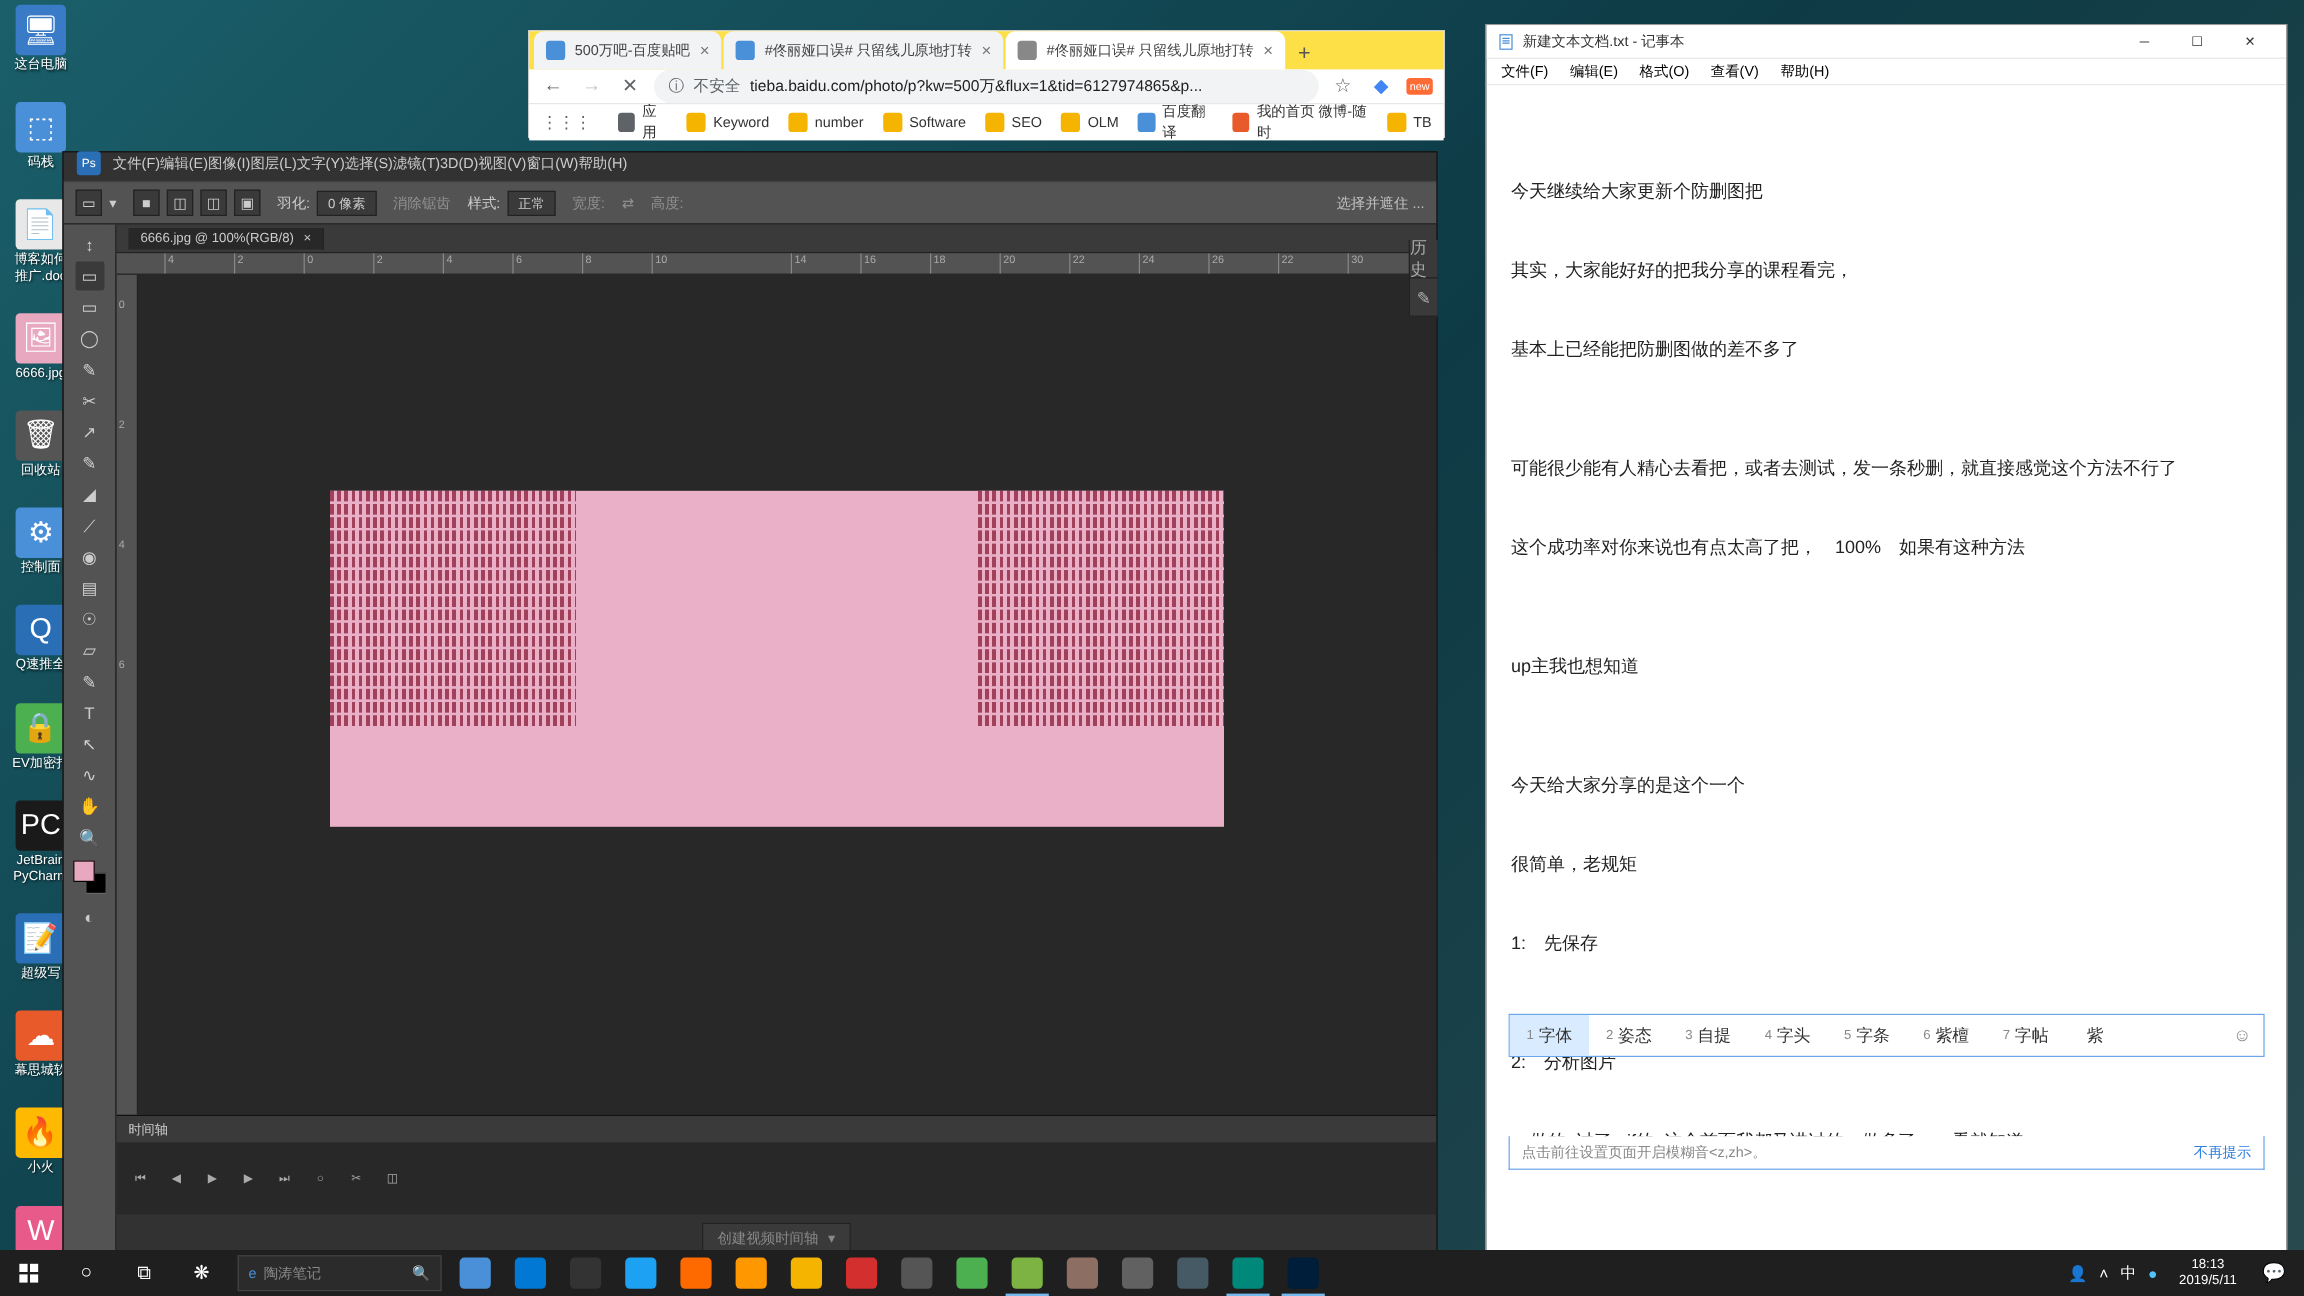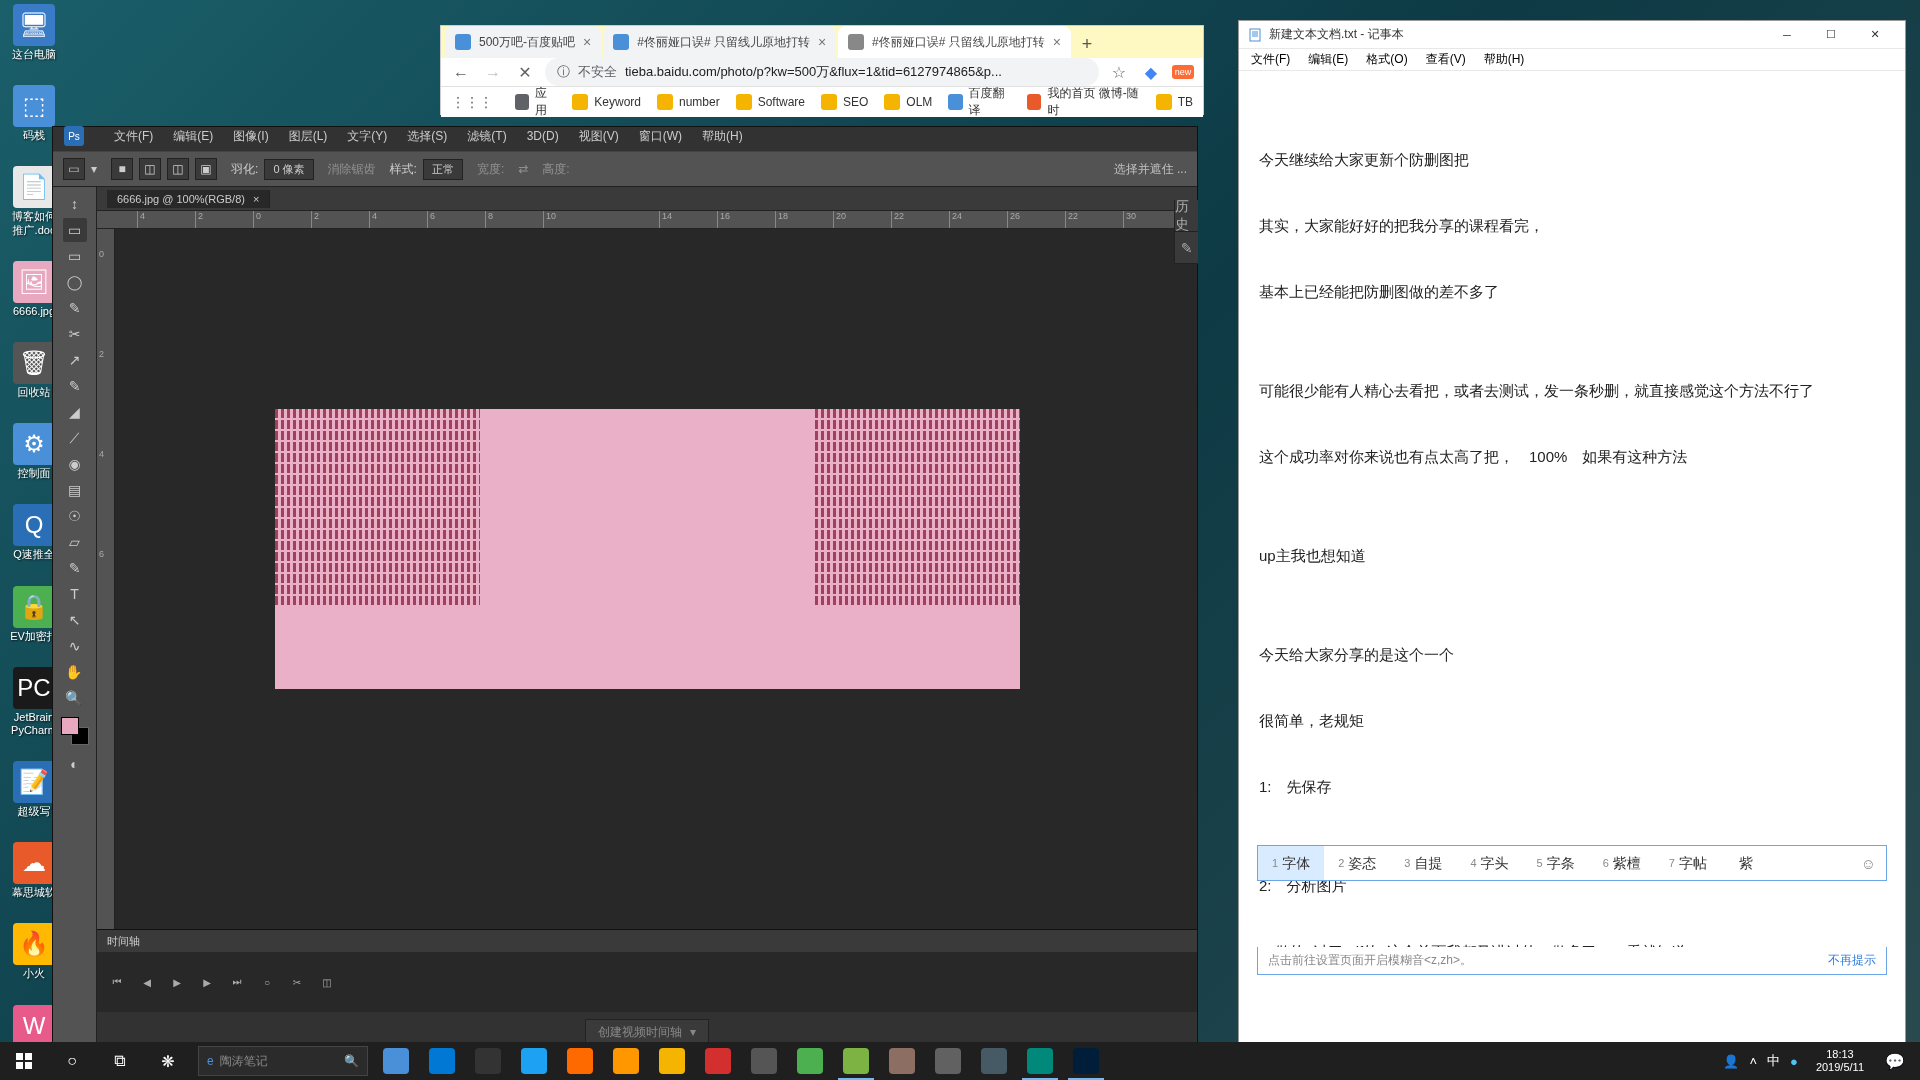--- a/index.html
+++ b/index.html
@@ -7,21 +7,21 @@
 
 
 .desktop { position: absolute; inset: 0; background: linear-gradient(135deg, #1a5f6a 0%, #0d3a45 50%, #2a4a4f 100%); }
 .desktop-icons { position: absolute; left: 8px; top: 4px; display: flex; flex-direction: column; gap: 24px; width: 52px; }
 .di { display: flex; flex-direction: column; align-items: center; gap: 2px; cursor: pointer; }
 .di-icon { width: 42px; height: 42px; border-radius: 4px; display: flex; align-items: center; justify-content: center; font-size: 24px; }
 .di-label { color: #fff; font-size: 11px; text-align: center; text-shadow: 1px 1px 2px rgba(0,0,0,.8); line-height: 1.2; }
 
 
 .ps { position: absolute; left: 52px; top: 126px; right: 722px; bottom: 27px; background: #323232; color: #ccc; font-size: 12px; display: flex; flex-direction: column; border: 1px solid #111; overflow: hidden; }
-.ps-menu { position: absolute; left: 52px; top: 128px; height: 16px; display: flex; align-items: center; gap: 20px; padding: 0 12px; color: #ccc; font-size: 12px; z-index: 50; }
+.ps-menu { position: absolute; left: 52px; top: 128px; height: 16px; display: flex; align-items: center; padding: 0 12px; color: #ccc; font-size: 12px; z-index: 50; }
 .ps-menu-item { cursor: pointer; }
 .ps-options { height: 36px; background: #535353; border-top: 1px solid #444; border-bottom: 1px solid #222; display: flex; align-items: center; padding: 0 10px; gap: 14px; margin-top: 24px; }
 .ps-opt-group { display: flex; align-items: center; gap: 6px; }
 .ps-sel { background: #3a3a3a; border: 1px solid #222; padding: 2px 8px; color: #ccc; font-size: 11px; }
 .ps-icon-btn { width: 22px; height: 22px; background: #3a3a3a; border: 1px solid #222; display: flex; align-items: center; justify-content: center; }
 .ps-body { flex: 1; display: flex; overflow: hidden; }
 .ps-tools { width: 44px; background: #535353; border-right: 1px solid #222; display: flex; flex-direction: column; padding: 4px 0; }
 .ps-tool { width: 24px; height: 24px; margin: 1px auto; background: #535353; display: flex; align-items: center; justify-content: center; cursor: pointer; font-size: 14px; border-radius: 2px; }
 .ps-tool.active { background: #3a3a3a; }
 .ps-tool-color { width: 28px; height: 28px; margin: 6px auto; position: relative; }
@@ -45,21 +45,21 @@
 .ps-tl-header { height: 22px; background: #3a3a3a; display: flex; align-items: center; padding: 0 10px; font-size: 11px; }
 .ps-tl-body { height: 60px; background: #282828; display: flex; align-items: center; padding: 0 10px; gap: 10px; }
 .ps-tl-btn { width: 20px; height: 18px; display: flex; align-items: center; justify-content: center; color: #aaa; cursor: pointer; font-size: 10px; }
 .ps-tl-center { height: 40px; display: flex; align-items: center; justify-content: center; color: #888; font-size: 12px; }
 .ps-tl-create { background: #3a3a3a; border: 1px solid #222; padding: 4px 12px; display: flex; align-items: center; gap: 8px; }
 .ps-right-dock { position: absolute; right: 722px; top: 200px; width: 24px; background: #3a3a3a; border-left: 1px solid #222; display: flex; flex-direction: column; }
 .ps-dock-item { height: 32px; display: flex; align-items: center; justify-content: center; font-size: 14px; color: #aaa; border-bottom: 1px solid #222; }
 
 
 .chrome { position: absolute; left: 440px; top: 25px; right: 716px; height: 90px; background: #fff; display: flex; flex-direction: column; border: 1px solid #ccc; z-index: 10; }
-.chrome-tabs { height: 36px; background: #fef9c3; display: flex; align-items: flex-end; padding: 0 4px; }
+.chrome-tabs { height: 36px; background: #fde047; display: flex; align-items: flex-end; padding: 0 4px; }
 .ctab { height: 32px; background: #f1f3f4; border-radius: 8px 8px 0 0; display: flex; align-items: center; padding: 0 10px; gap: 8px; font-size: 12px; color: #444; max-width: 240px; margin-right: 2px; position: relative; }
 .ctab.active { background: #fff; }
 .ctab-ico { width: 16px; height: 16px; border-radius: 3px; flex-shrink: 0; }
 .ctab-close { color: #777; font-size: 14px; cursor: pointer; }
 .ctab-new { width: 28px; height: 28px; display: flex; align-items: center; justify-content: center; color: #555; font-size: 18px; cursor: pointer; }
 .chrome-addr { height: 36px; background: #fff; display: flex; align-items: center; padding: 0 8px; gap: 8px; border-bottom: 1px solid #e0e0e0; }
 .cnav { width: 24px; height: 24px; display: flex; align-items: center; justify-content: center; color: #5f6368; font-size: 16px; cursor: pointer; }
 .caddr { flex: 1; height: 28px; background: #f1f3f4; border-radius: 14px; display: flex; align-items: center; padding: 0 12px; gap: 8px; font-size: 13px; color: #5f6368; }
 .caddr .url { color: #202124; }
 .chrome-bm { height: 30px; background: #fff; display: flex; align-items: center; padding: 0 10px; gap: 16px; font-size: 12px; color: #333; }

